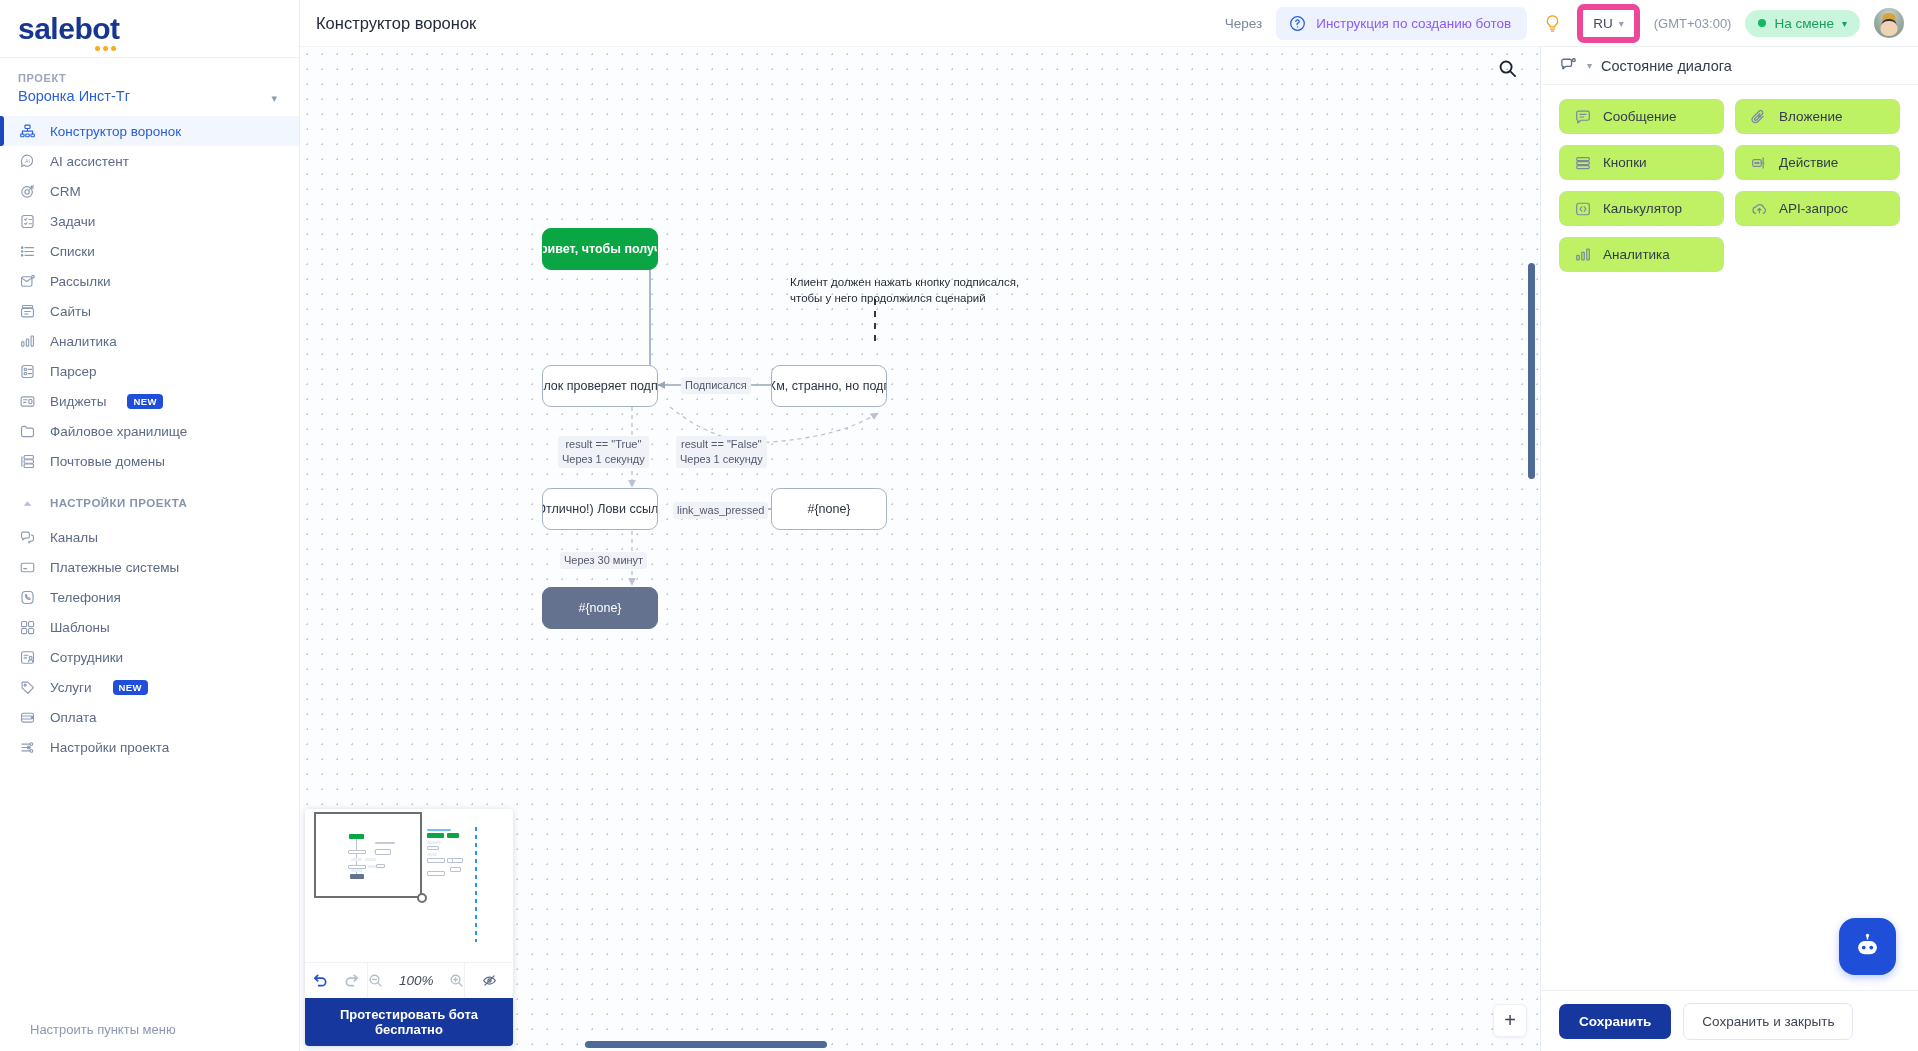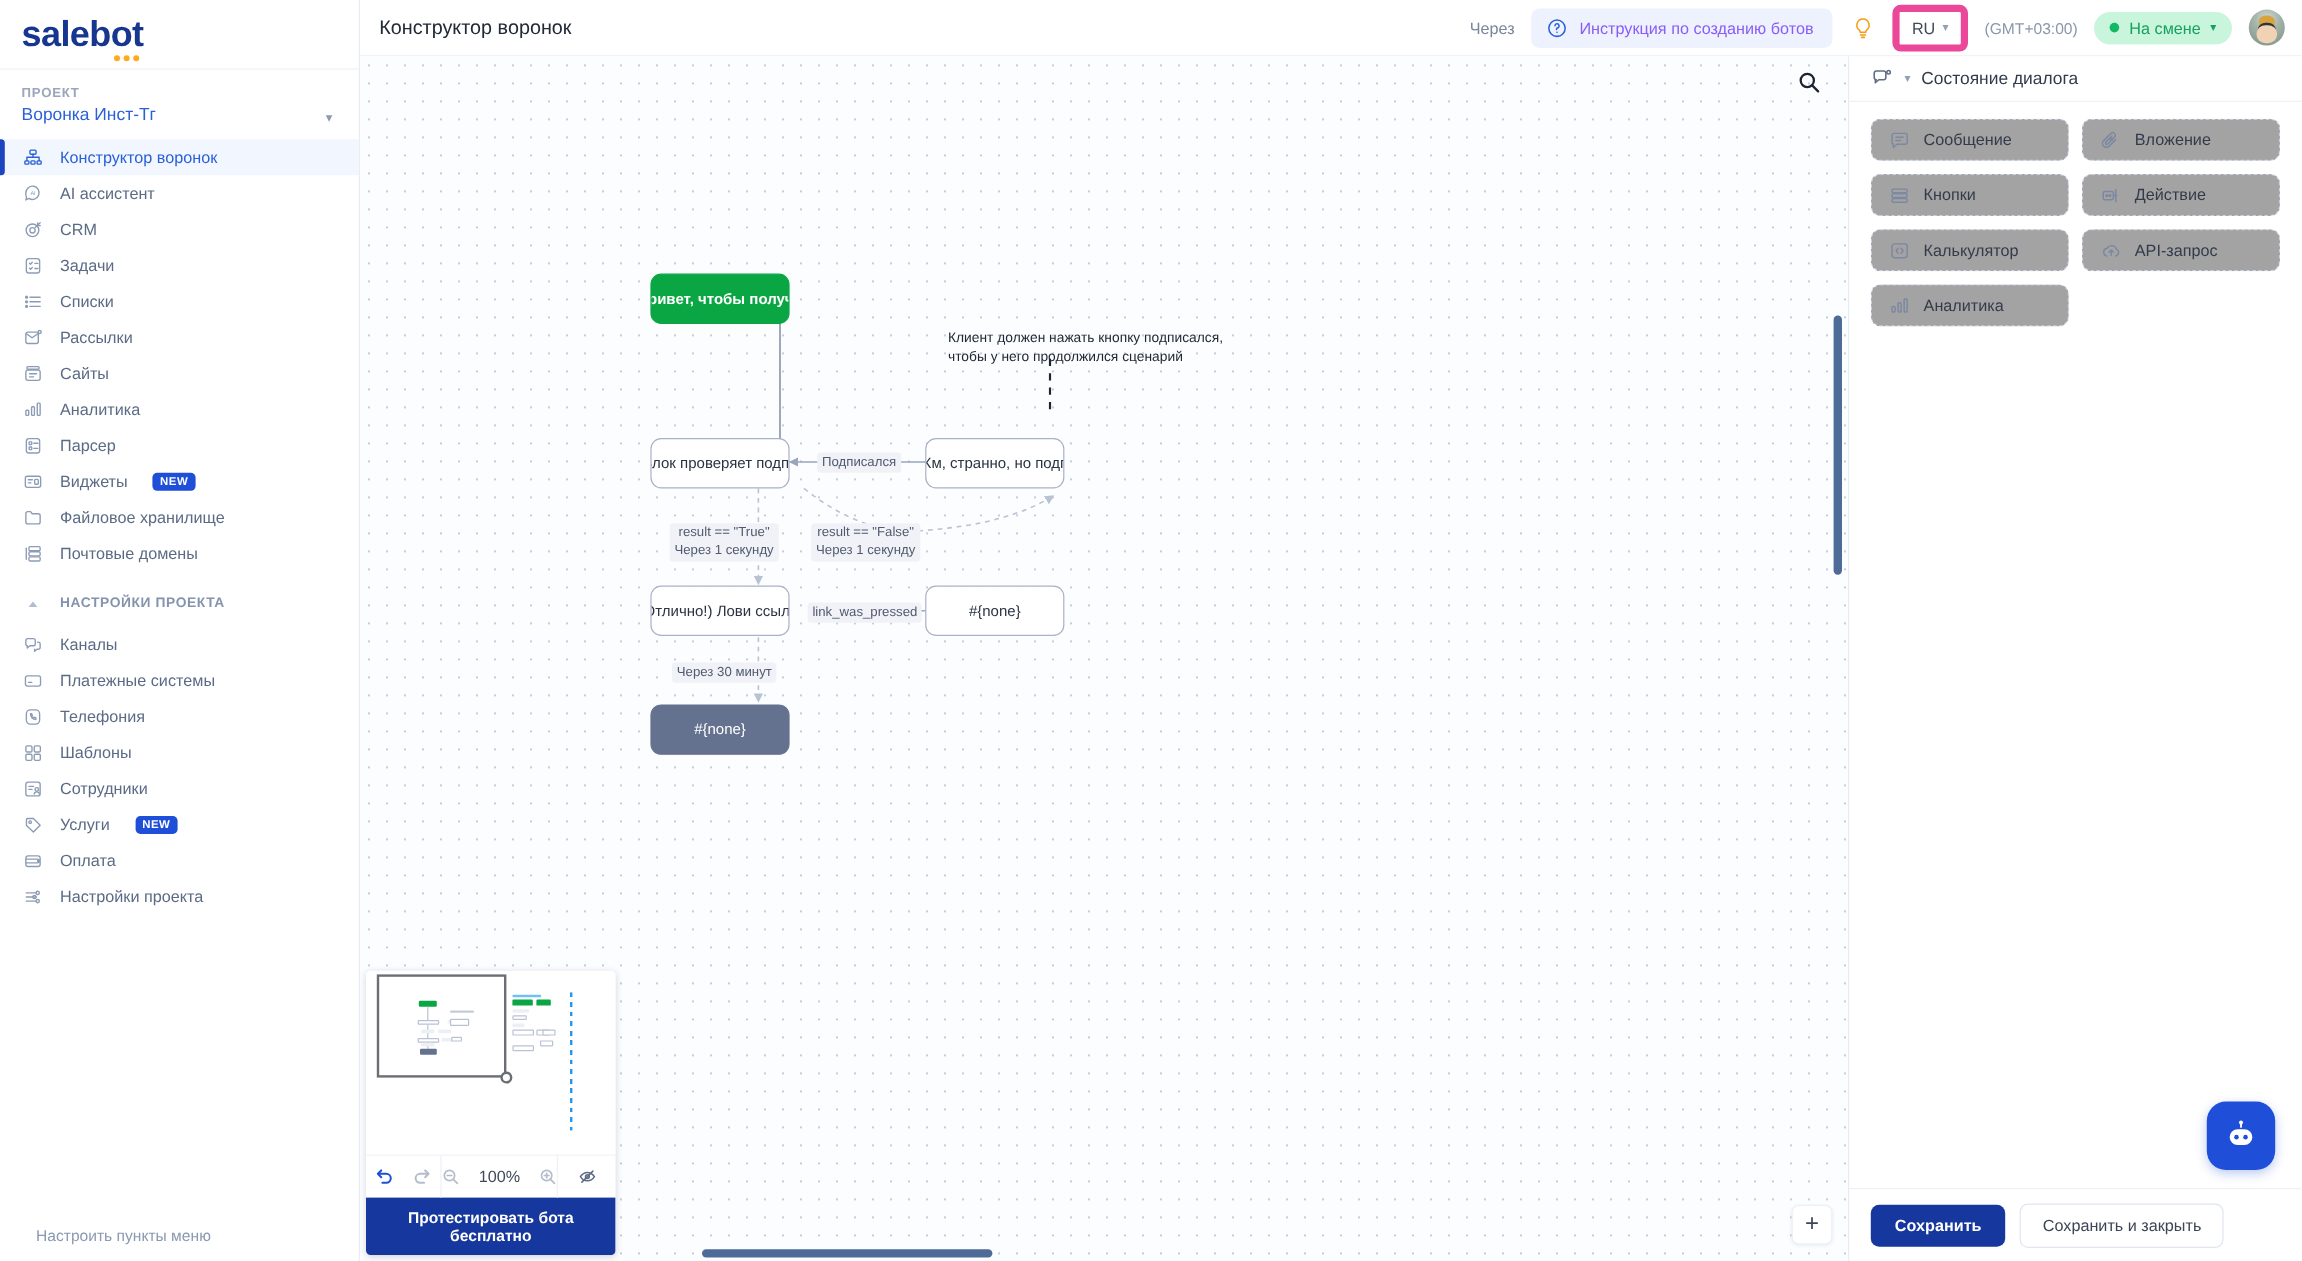--- a/index.html
+++ b/index.html
@@ -160,21 +160,21 @@
   }
   .mm-node { position: absolute; border-radius: 1px; }
   .mm-line { position: absolute; background: #b9c2d2; }
   .mm-dashcol { position: absolute; width: 2px; background: repeating-linear-gradient(#2196f3 0 4px, transparent 4px 8px); }
   .minimap-toolbar {
     display: flex; align-items: center; height: 36px; border-top: 1px solid #eef1f5;
   }
   .mm-group { display: flex; align-items: center; justify-content: center; gap: 16px; height: 100%; }
   .mm-group + .mm-group { border-left: 1px solid #eef1f5; }
   .mm-g1 { width: 64px; }
-  .mm-g2 { flex: 1; gap: 12px; }
+  .mm-g2 { flex: 1; gap: 12px; font-style: italic; }
   .mm-g3 { width: 50px; }
   .mm-btn { cursor: pointer; display: flex; align-items: center; justify-content: center; color: #5c6a84; }
   .mm-btn svg { width: 15px; height: 15px; display: block; }
   .mm-btn.blue { color: #1f4fd8; }
   .mm-btn.muted { color: #b4bdcc; }
   .mm-zoom { font-size: 13.5px; color: #41495a; min-width: 42px; text-align: center; }
   .test-bot-btn {
     display: block; width: 100%; background: #16379d; color: #fff; text-align: center;
     font-size: 13px; font-weight: 700; padding: 9px 0; cursor: pointer;
   }
@@ -189,21 +189,21 @@
     border-bottom: 1px solid #eef1f6;
   }
   .rp-head .chat-ico { width: 19px; height: 19px; color: #5f6d85; }
   .rp-head .cv { color: #93a0b6; font-size: 10px; }
   .rp-head .ttl { font-size: 14.5px; color: #333b4b; }
   .rp-grid {
     display: grid; grid-template-columns: 1fr 1fr; gap: 11px; padding: 14px 18px;
   }
   .rp-card {
     display: flex; align-items: center; gap: 11px; border: 1px dashed #c7d0e0;
-    border-radius: 8px; height: 35px; padding: 0 14px; cursor: pointer; background: #a3a3a3;
+    border-radius: 8px; height: 35px; padding: 0 14px; cursor: pointer; background: #bef264;
   }
   .rp-card .ci { width: 18px; height: 18px; color: #7b88a0; flex: 0 0 18px; }
   .rp-card .ci svg { width: 18px; height: 18px; display: block; }
   .rp-card span { font-size: 13.5px; color: #333b4b; }
 
   .rp-footer {
     margin-top: auto; height: 61px; border-top: 1px solid #eef1f6;
     display: flex; align-items: center; gap: 12px; padding: 0 18px;
   }
   .btn-primary {

